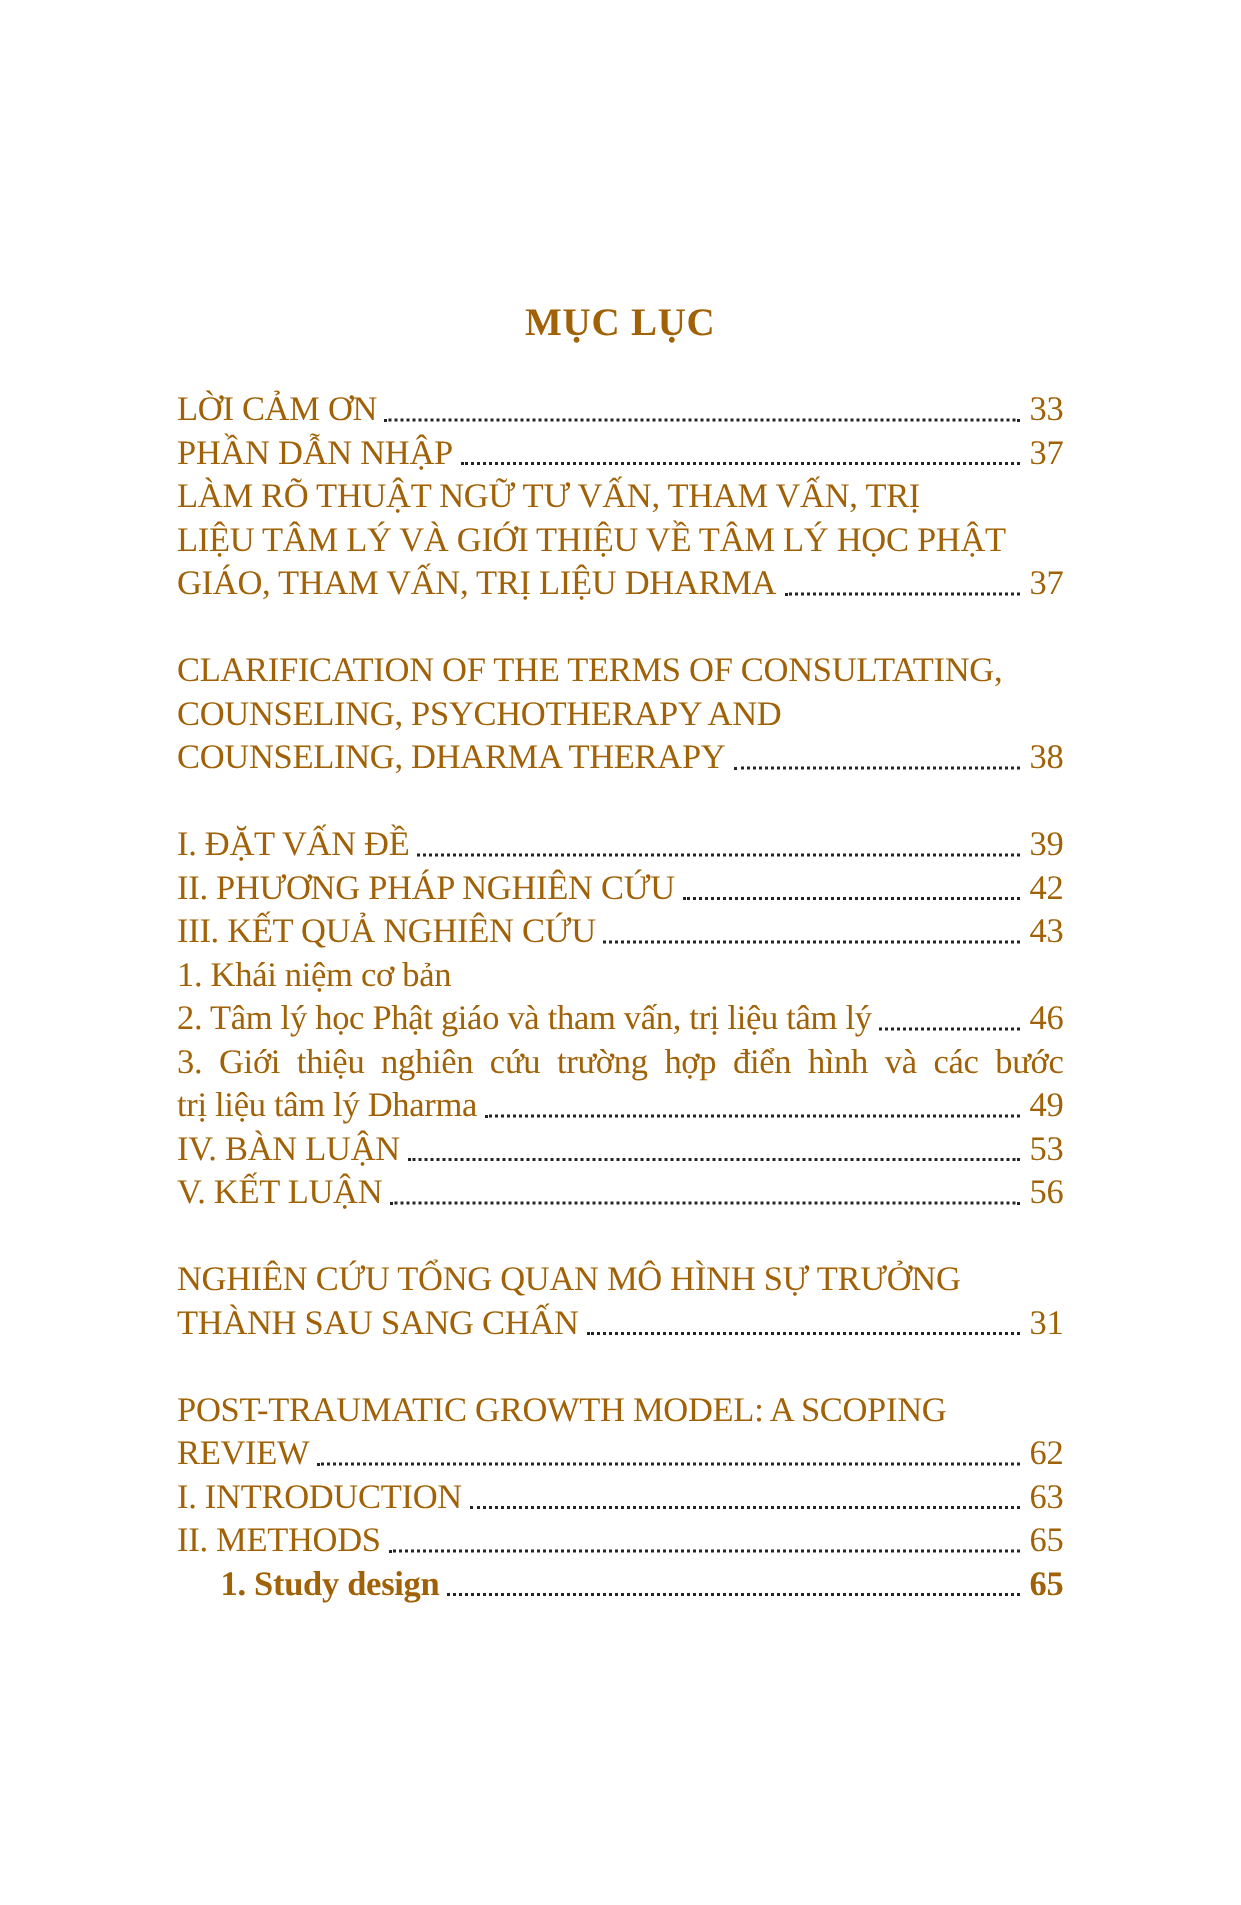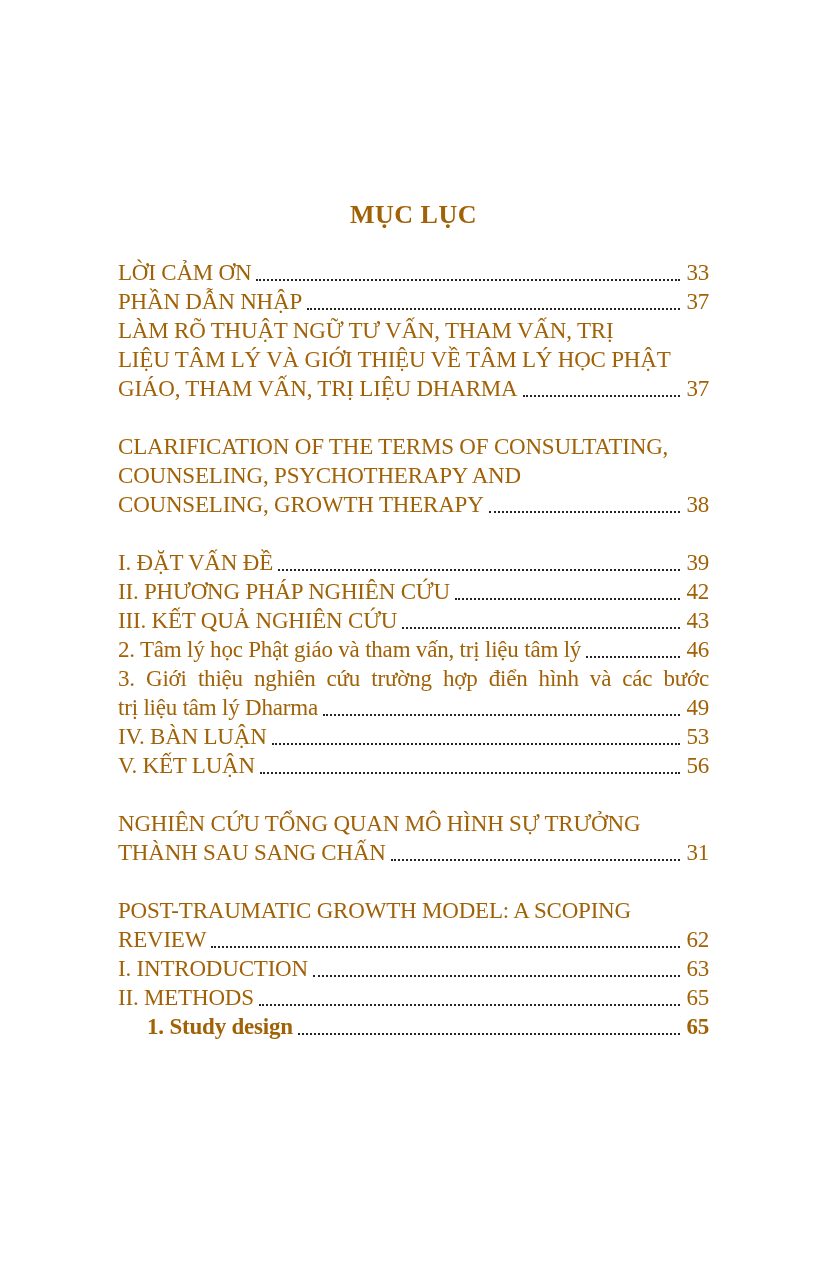--- a/index.html
+++ b/index.html
@@ -85,38 +85,42 @@
   </div>
       <div class="toc-line gap">
     <span class="t">CLARIFICATION OF THE TERMS OF CONSULTATING,</span>
 
   </div>
       <div class="toc-line">
     <span class="t">COUNSELING, PSYCHOTHERAPY AND</span>
 
   </div>
       <div class="toc-line">
-    <span class="t">COUNSELING, GROWTH THERAPY</span>
+    <span class="t">COUNSELING, DHARMA THERAPY</span>
     <span class="leader"></span>
     <span class="pg">38</span>
   </div>
       <div class="toc-line gap">
     <span class="t">I. ĐẶT VẤN ĐỀ</span>
     <span class="leader"></span>
     <span class="pg">39</span>
   </div>
       <div class="toc-line">
     <span class="t">II. PHƯƠNG PHÁP NGHIÊN CỨU</span>
     <span class="leader"></span>
     <span class="pg">42</span>
   </div>
       <div class="toc-line">
     <span class="t">III. KẾT QUẢ NGHIÊN CỨU</span>
     <span class="leader"></span>
     <span class="pg">43</span>
+  </div>
+      <div class="toc-line">
+    <span class="t">1. Khái niệm cơ bản</span>
+
   </div>
       <div class="toc-line">
     <span class="t">2. Tâm lý học Phật giáo và tham vấn, trị liệu tâm lý</span>
     <span class="leader"></span>
     <span class="pg">46</span>
   </div>
       <div class="toc-line block">
     <span class="t">3. Giới thiệu nghiên cứu trường hợp điển hình và các bước</span>
     
     

